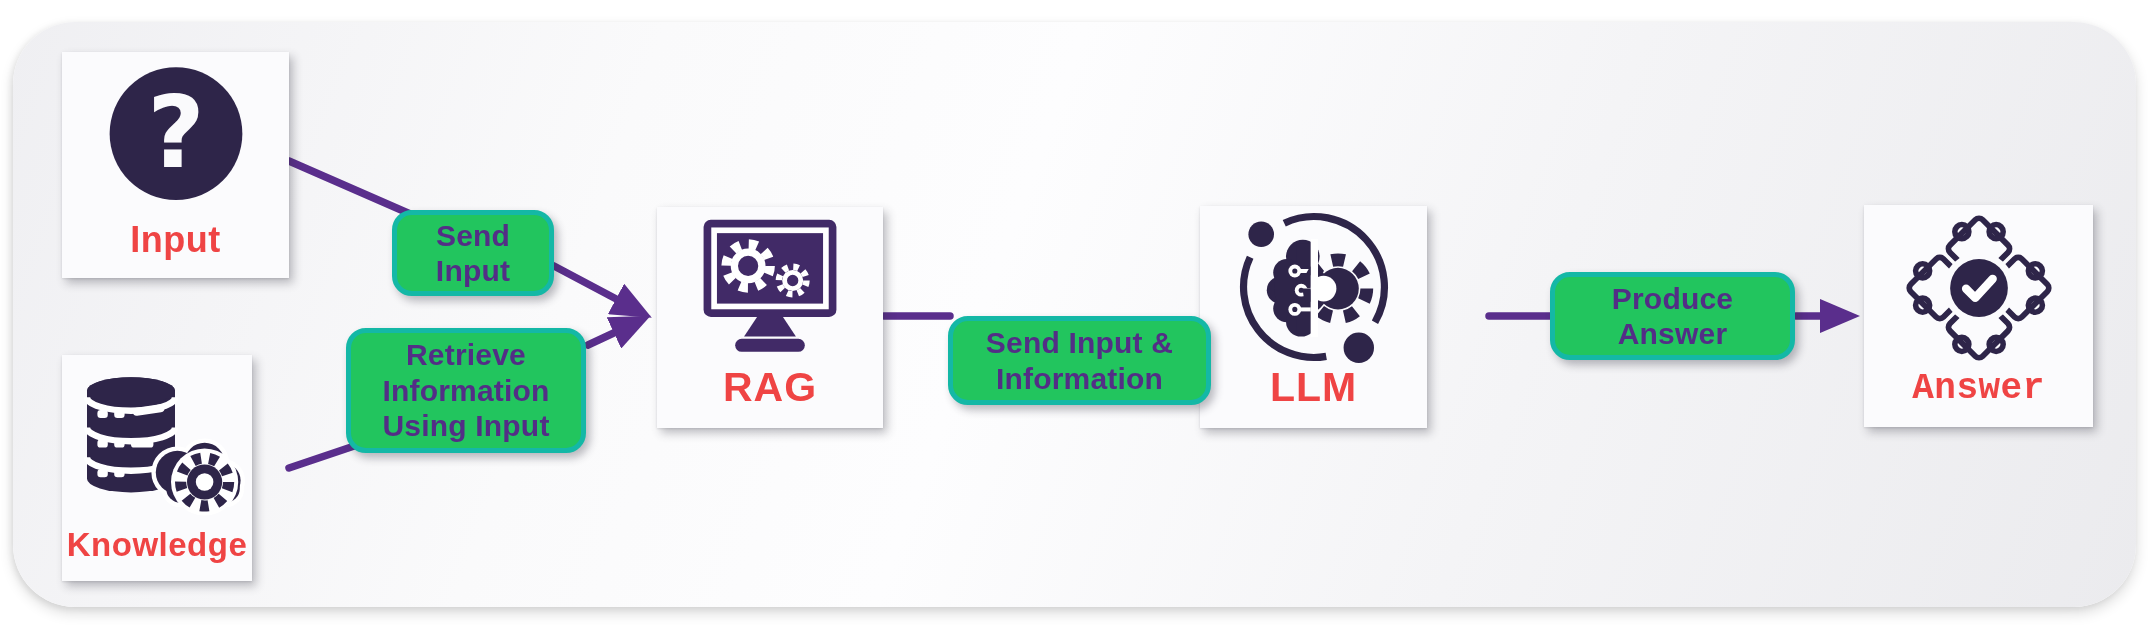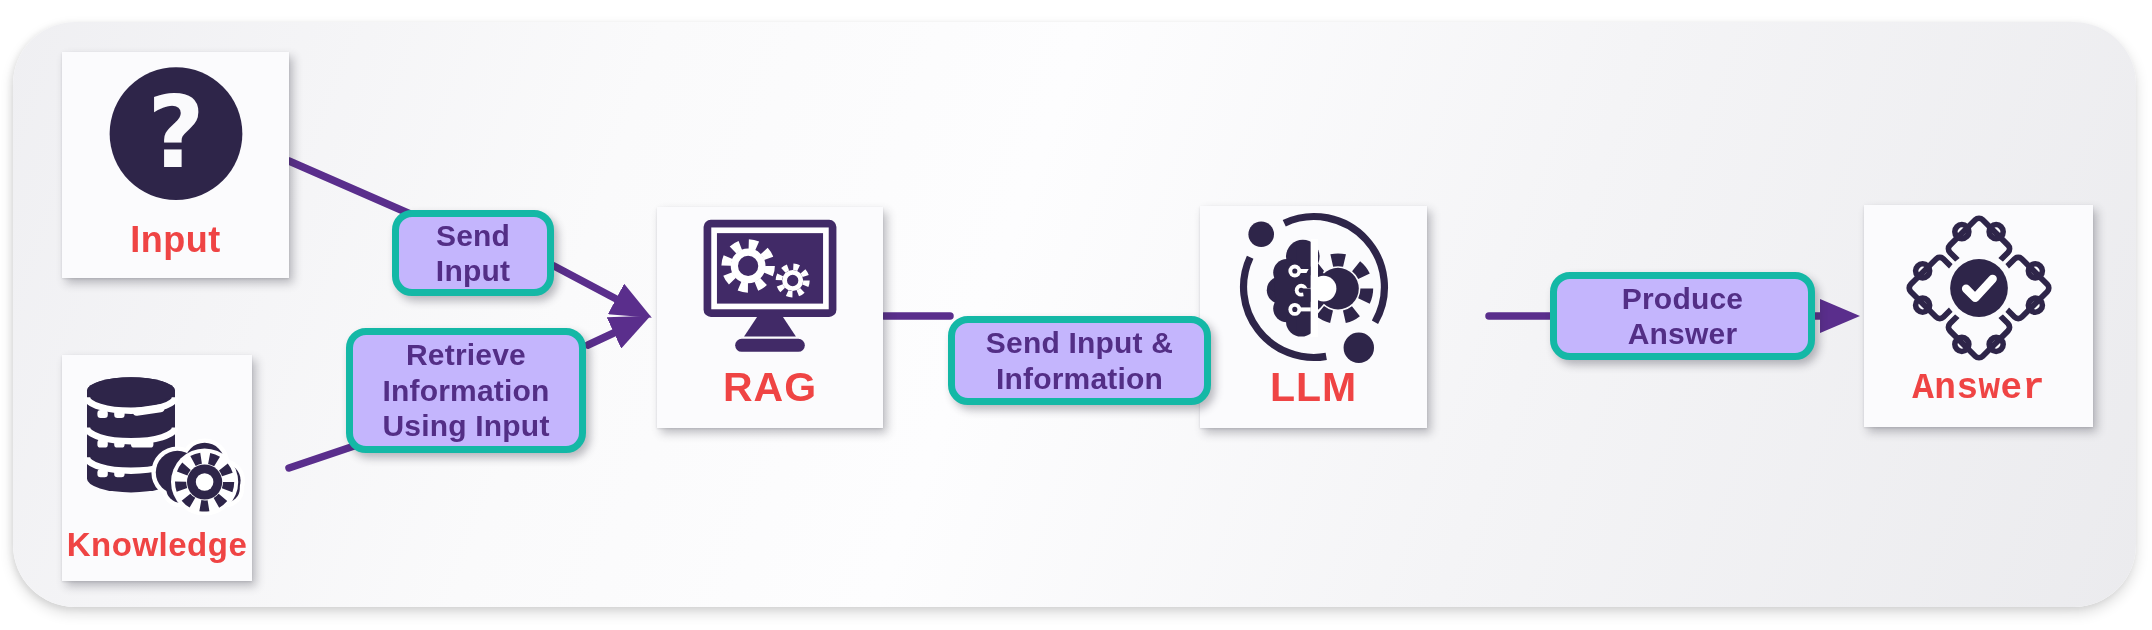--- a/index.html
+++ b/index.html
@@ -22,21 +22,21 @@
     box-shadow:4px 5px 9px rgba(45,45,60,0.30), 0 1px 2px rgba(45,45,60,0.12);
     display:flex;flex-direction:column;align-items:center;
   }
   .node .iconwrap{flex:1;display:flex;align-items:center;justify-content:center;width:100%;}
   .node .nlabel{
     font-weight:bold;color:#ef4444;text-align:center;line-height:1;
     margin-bottom:20px;letter-spacing:0.5px;white-space:nowrap;
   }
   .pill{
     position:absolute;z-index:2;
-    background:#c4b5fd;border:7px solid #14b8a6;border-radius:20px;
+    background:#22c55e;border:5px solid #14b8a6;border-radius:20px;
     box-shadow:4px 5px 8px rgba(45,45,60,0.32);
     display:flex;align-items:center;justify-content:center;text-align:center;
     font-weight:bold;color:#532e86;font-size:30px;line-height:1.18;
     padding:8px 12px;box-sizing:border-box;letter-spacing:0.2px;
   }
 </style>
 </head>
 <body>
 
 <div class="panel"></div>
@@ -205,13 +205,13 @@
   </div>
   <div class="nlabel" style="font-size:36px;">Answer</div>
 </div>
 
 <div class="pill" style="left:392px;top:210px;width:162px;height:86px;">Send Input</div>
 
 <div class="pill" style="left:346px;top:328px;width:240px;height:125px;">Retrieve Information Using Input</div>
 
 <div class="pill" style="left:948px;top:272px;width:263px;height:89px;margin-top:44px;">Send Input &amp; Information</div>
 
-<div class="pill" style="left:1550px;top:272px;width:265px;height:88px;">Produce Answer</div>
+<div class="pill" style="left:1550px;top:272px;width:245px;height:88px;">Produce Answer</div>
 
 </body></html>

